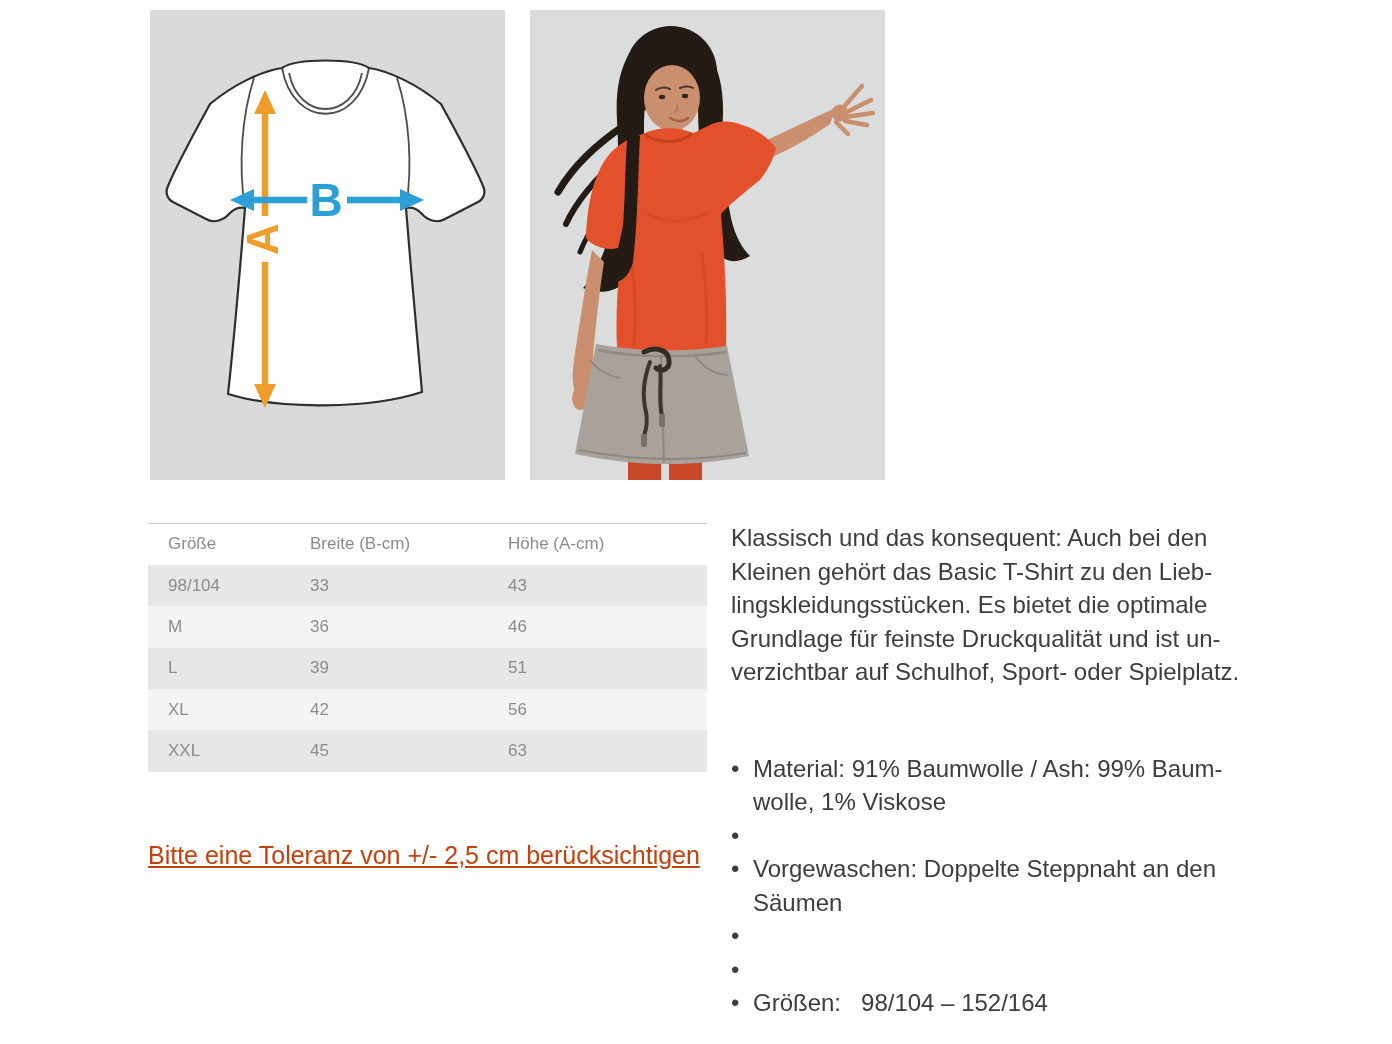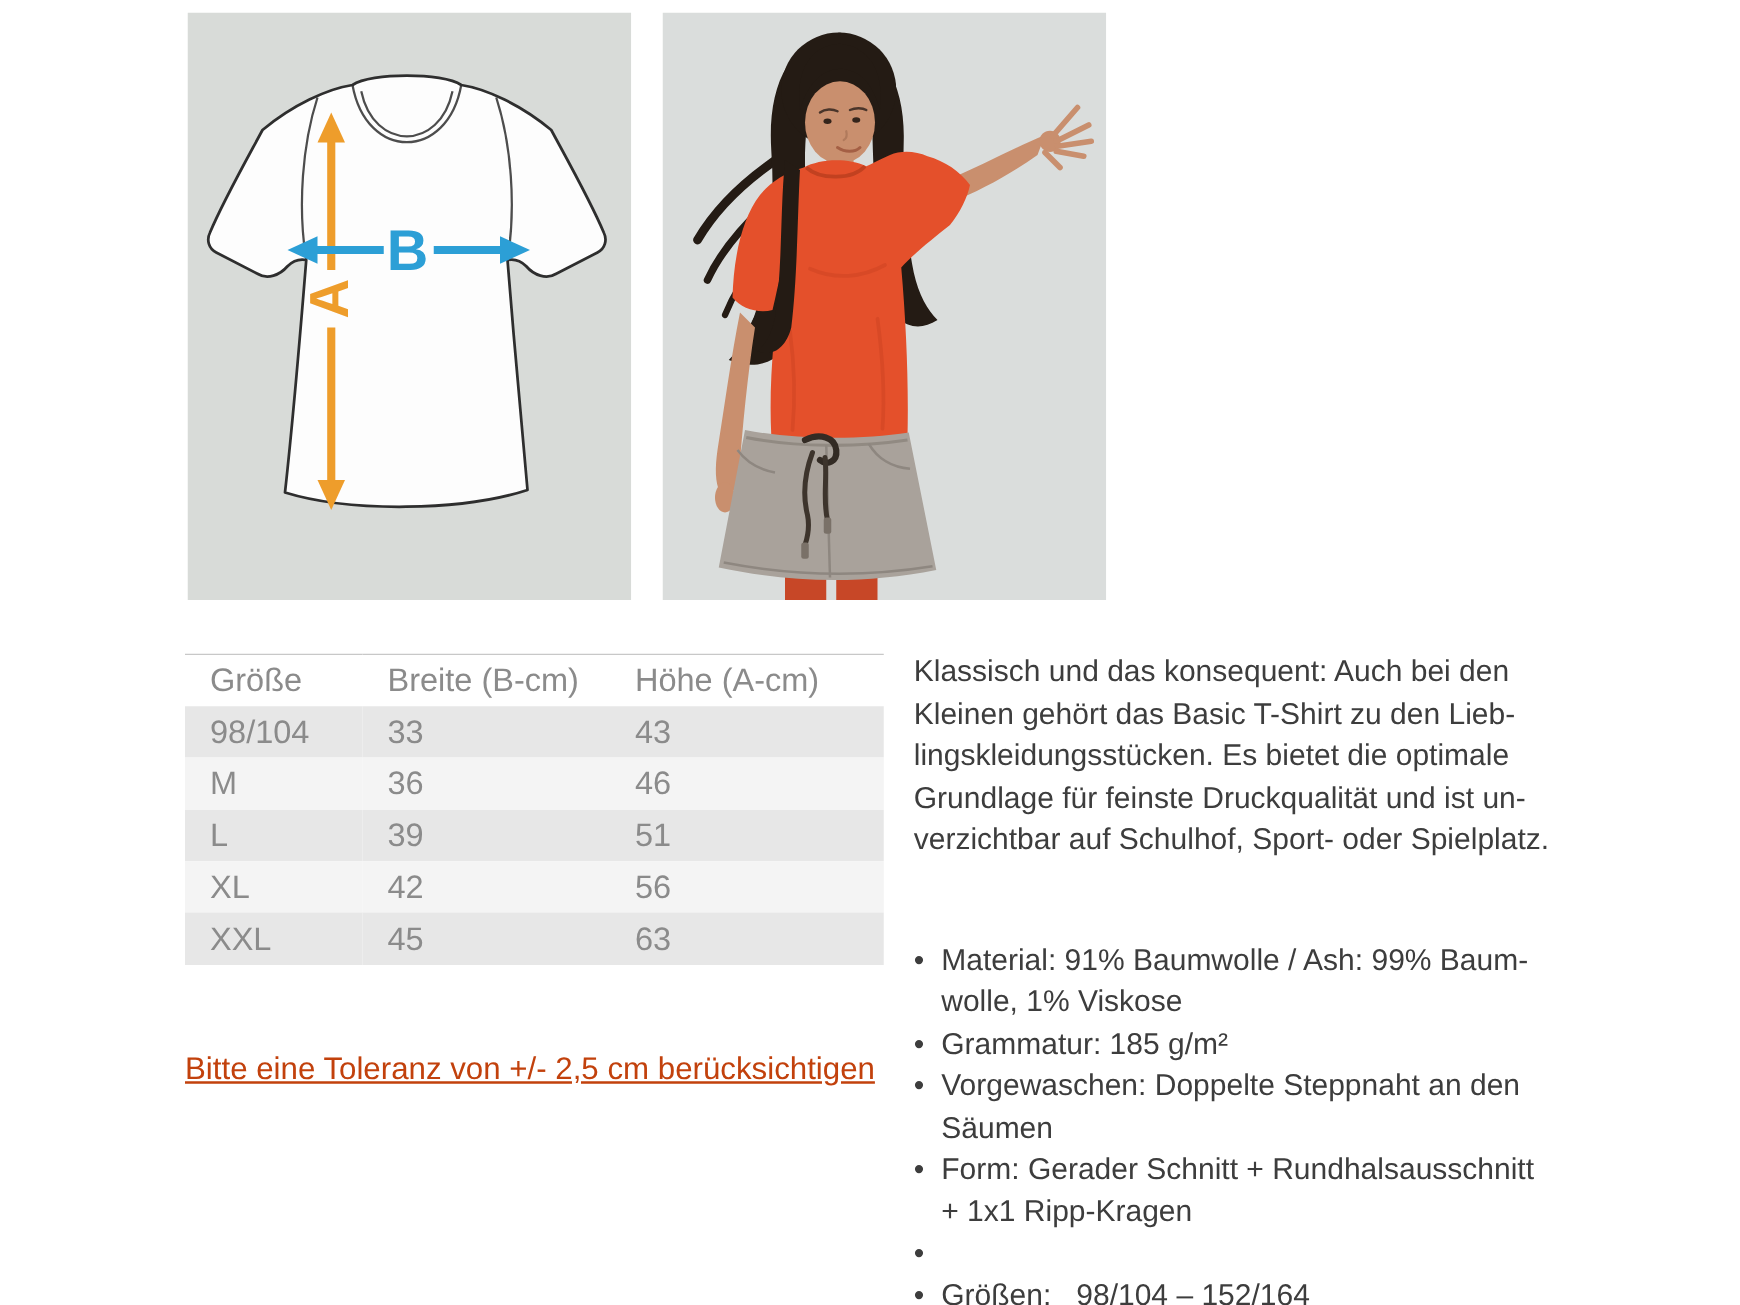--- a/index.html
+++ b/index.html
@@ -19,21 +19,21 @@
 
   .tee-outline { stroke:#2e2e2e; stroke-width:2.2; stroke-linejoin:round; stroke-linecap:round; }
   .tee-seam    { stroke:#2e2e2e; stroke-width:1.8; fill:none; opacity:.85; }
   .arrow-shaft { stroke-width:6.5; stroke-linecap:butt; }
   .dim-label   { font-family:"Liberation Sans","DejaVu Sans",sans-serif; font-weight:bold; }
 
   
   .size-table {
     position:absolute; left:148px; top:523px; width:559px;
     border-collapse:collapse; table-layout:fixed;
-    font-size:26px; color:#8b8b8b; font-weight:400;
+    font-size:17px; color:#8b8b8b; font-weight:400;
   }
   .size-table thead tr { border-top:1px solid #c8c8c8; background:#ffffff; }
   .size-table th, .size-table td {
     font-weight:400; text-align:left; padding:0 0 0 20px;
     height:41.4px; vertical-align:middle; white-space:nowrap;
   }
   .size-table tbody tr:nth-child(odd)  { background:#e7e7e7; }
   .size-table tbody tr:nth-child(even) { background:#f4f4f4; }
 
   .tolerance {
@@ -233,31 +233,28 @@
 Grundlage für feinste Druckqualität und ist un-
 verzichtbar auf Schulhof, Sport- oder Spielplatz.</p>
   <ul class="bullets">
     <li>
       <span class="bullet-dot">•</span>
       <span class="bullet-text">Material: 91% Baumwolle / Ash: 99% Baum-
 wolle, 1% Viskose</span>
     </li>
     <li>
       <span class="bullet-dot">•</span>
-      <span class="bullet-text">Grammatur: 185 g/m²</span>
     </li>
     <li>
       <span class="bullet-dot">•</span>
       <span class="bullet-text">Vorgewaschen: Doppelte Steppnaht an den
 Säumen</span>
     </li>
     <li>
       <span class="bullet-dot">•</span>
-      <span class="bullet-text">Form: Gerader Schnitt + Rundhalsausschnitt
-+ 1x1 Ripp-Kragen</span>
     </li>
     <li>
       <span class="bullet-dot">•</span>
     </li>
     <li>
       <span class="bullet-dot">•</span>
       <span class="bullet-text">Größen:   98/104 – 152/164</span>
     </li>
   </ul>
 </div>

